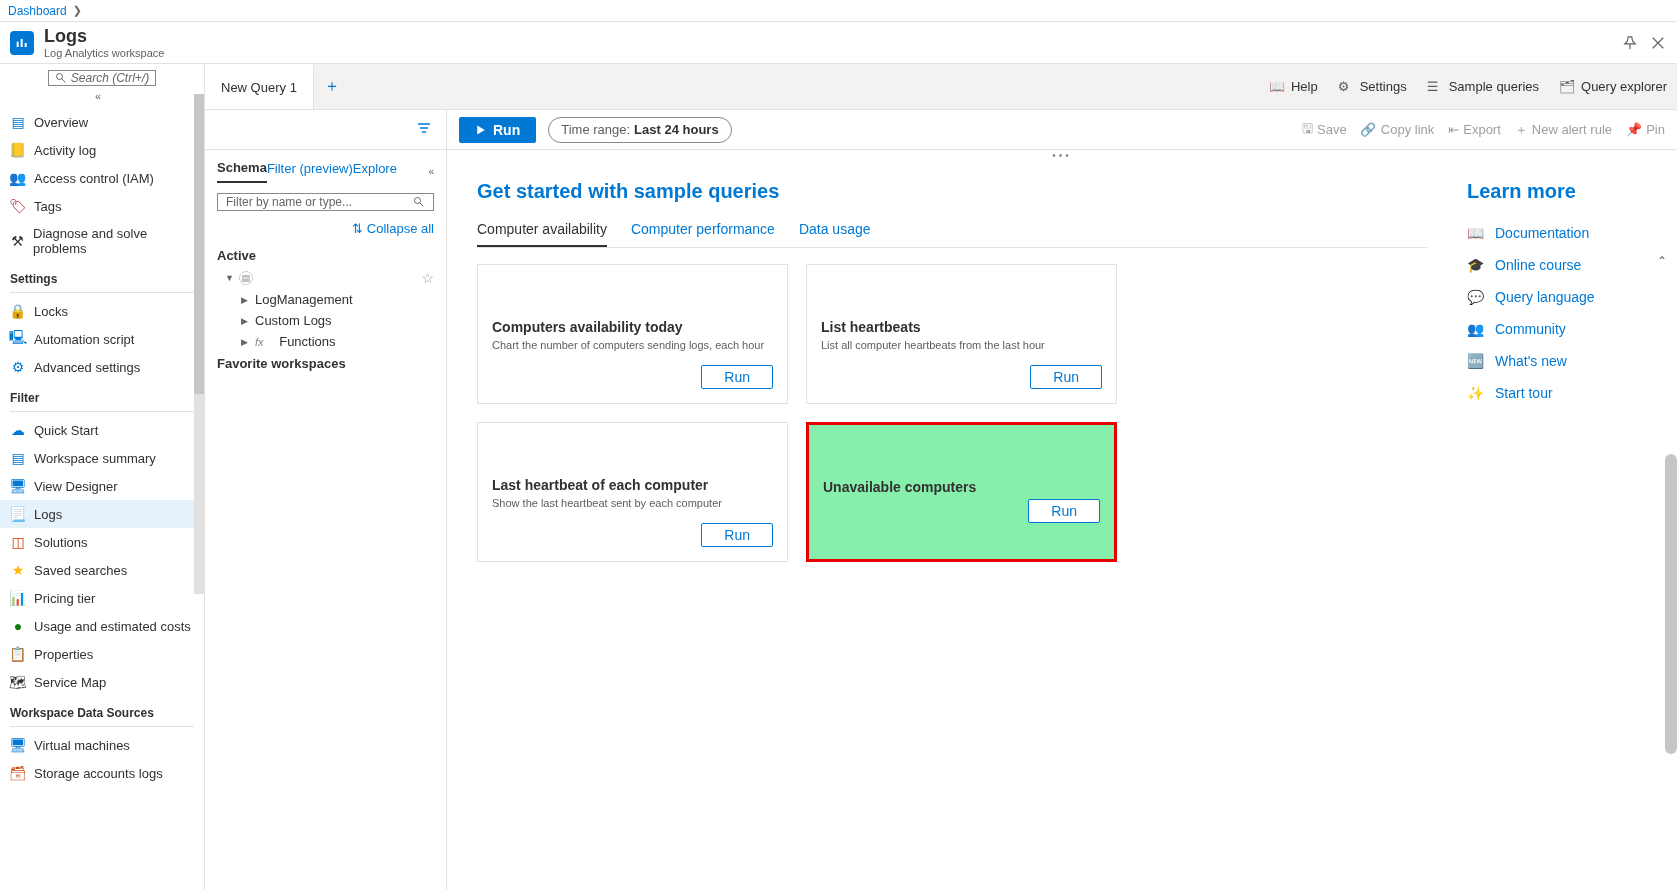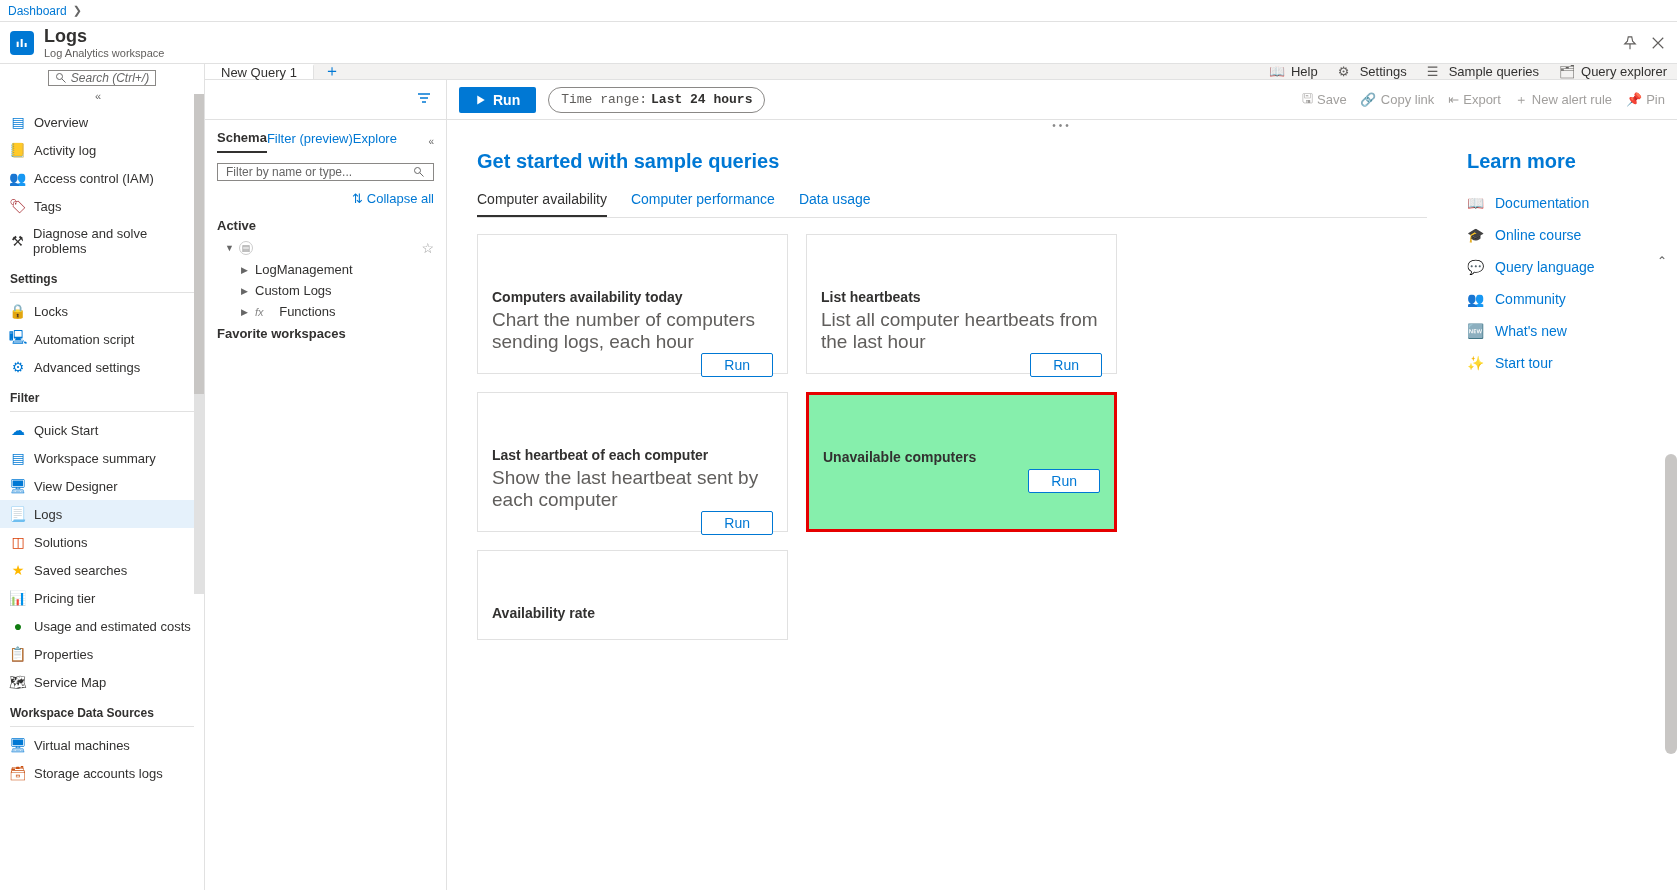--- a/index.html
+++ b/index.html
@@ -31,35 +31,35 @@
   .nav-item { display:flex; align-items:center; gap:8px; padding: 6px 10px; cursor:pointer; font-size:13px;}
   .nav-item.active { background: #e5f1fb;}
   .nav-item .ico { width:16px; height:16px; display:flex; align-items:center; justify-content:center; font-size:14px;}
   .nav-section-title { font-size:12px; color:#323130; font-weight:600; padding: 10px 10px 4px;}
   .nav-divider { height:1px; background:#e1e1e1; margin: 2px 10px 4px;}
 
   
   .right-pane { flex: 1; display: flex; flex-direction: column; position:relative;}
 
   
-  .tabs-row { height: 16px; background: #f3f2f1; border-bottom: 1px solid #e1e1e1; display:flex; align-items:stretch;}
+  .tabs-row { height: 46px; background: #f3f2f1; border-bottom: 1px solid #e1e1e1; display:flex; align-items:stretch;}
   .query-tab { background:#fff; border-top: 2px solid transparent; display:flex; align-items:center; padding: 0 16px; font-size:13px; border-right:1px solid #e1e1e1;}
   .add-tab { display:flex; align-items:center; padding:0 10px; color:#0078d4; font-size:16px; cursor:pointer;}
   .tabs-row .spacer { flex:1;}
   .tabs-row .topcmd { display:flex; align-items:center; gap:6px; padding:0 10px; cursor:pointer; color:#323130; font-size:13px;}
   .tabs-row .topcmd svg, .tabs-row .topcmd .ic { width:16px; height:16px; color:#605e5c;}
 
   
   .workbench { flex:1; display:flex; overflow:hidden;}
   .schema-panel { width: 242px; border-right: 1px solid #e1e1e1; display:flex; flex-direction:column; padding:0 0;}
   .toolbar-row { height:40px; display:flex; align-items:center; gap:12px; padding: 0 12px; border-bottom: 1px solid #e1e1e1;}
   .toolbar-row.right-toolbar { border-bottom:1px solid #e1e1e1;}
   .icon-btn { width:18px; color:#0078d4; cursor:pointer; font-size:14px;}
   .run-btn { background:#0078d4; color:#fff; border:none; border-radius:2px; height:26px; padding: 0 16px; display:flex; align-items:center; gap:6px; font-size:14px; font-weight:600; cursor:pointer;}
-  .time-range { border:1px solid #8a8886; border-radius:13px; height:26px; padding: 0 12px; display:flex; align-items:center; font-size:13px; cursor:pointer;font-family:Liberation Mono, monospace;}
+  .time-range { border:1px solid #8a8886; border-radius:13px; height:26px; padding: 0 12px; display:flex; align-items:center; font-size:13px; cursor:pointer;}
   .time-range .lbl { color:#605e5c; margin-right:4px;}
   .right-actions { margin-left:auto; display:flex; gap:14px; color:#a19f9d; font-size:13px; align-items:center;}
   .right-actions .ra { display:flex; align-items:center; gap:4px; cursor:pointer;}
 
   .schema-tabs { display:flex; padding: 10px 12px 0; font-size:13px; align-items:center;}
   .schema-tabs .st { cursor:pointer; padding-bottom:6px;}
   .schema-tabs .st.active { border-bottom: 2px solid #323130; font-weight:600;}
   .schema-tabs .st.link { color:#0078d4;}
   .schema-tabs .chev { font-size:10px; color:#666; margin-left:auto;}
 
@@ -83,21 +83,21 @@
   .samples-main::-webkit-scrollbar{width:10px;} .samples-main::-webkit-scrollbar-thumb{background:#c8c6c4;}
   .samples-h { color:#0078d4; font-size:20px; font-weight:600; margin-bottom: 10px;}
   .samples-tabs { display:flex; gap:24px; border-bottom:1px solid #e1e1e1; margin-bottom: 16px;}
   .samples-tabs .stb { padding: 8px 0; font-size:14px; cursor:pointer;}
   .samples-tabs .stb.active { border-bottom:2px solid #323130; font-weight:400;}
   .samples-tabs .stb.link { color:#0078d4;}
   .card-grid { display:grid; grid-template-columns: 1fr 1fr; gap: 18px; max-width: 640px;}
   .card { border:1px solid #e1e1e1; padding: 14px; height: 140px; display:flex; flex-direction:column; background:#fff;}
   .card.highlighted { border: 3px solid #e60000; background: #86efac;}
   .card h4 { font-size:14px; font-weight:600; margin-bottom:4px;margin-top:40px;}
-  .card p { font-size:19px; color:#605e5c; flex:1;}
+  .card p { font-size:11px; color:#605e5c; flex:1;}
   .card .run { align-self:flex-end; border:1px solid #0078d4; color:#0078d4; background:#fff; padding: 3px 22px; font-size:14px; cursor:pointer; border-radius:2px;}
   .card.tall { height: auto; min-height: 60px;}
 
   .learn-more { width: 200px; padding-left: 20px;}
   .learn-more h3 { color:#0078d4; font-size:20px; font-weight:600; margin-bottom: 14px;}
   .lm-link { display:flex; align-items:center; gap:10px; color:#0078d4; font-size:14px; padding: 8px 0; cursor:pointer;}
   .lm-link .ic { width:18px; display:flex; align-items:center; justify-content:center;}
 
   .vscroll-stub { position:absolute; right:0; top:390px; width:12px; height:300px; background:#c8c6c4; border-radius:6px;}
   .leftnav { position:relative;}
@@ -379,24 +379,20 @@
               </div>
               <div class="card">
                 <h4>Last heartbeat of each computer</h4>
                 <p>Show the last heartbeat sent by each computer</p>
                 <button class="run">Run</button>
               </div>
               <div class="card highlighted">
                 <h4>Unavailable computers</h4>
                 <button class="run">Run</button>
               </div>
-              <div class="card tall">
-                <h4>Availability rate</h4>
-                <p></p>
-              </div>
             </div>
           </div>
 
           <div class="learn-more">
             <h3>Learn more</h3>
             <div class="lm-link">
                 <span class="ic">📖</span>
                 <span>Documentation</span>
               </div>
             <div class="lm-link">

